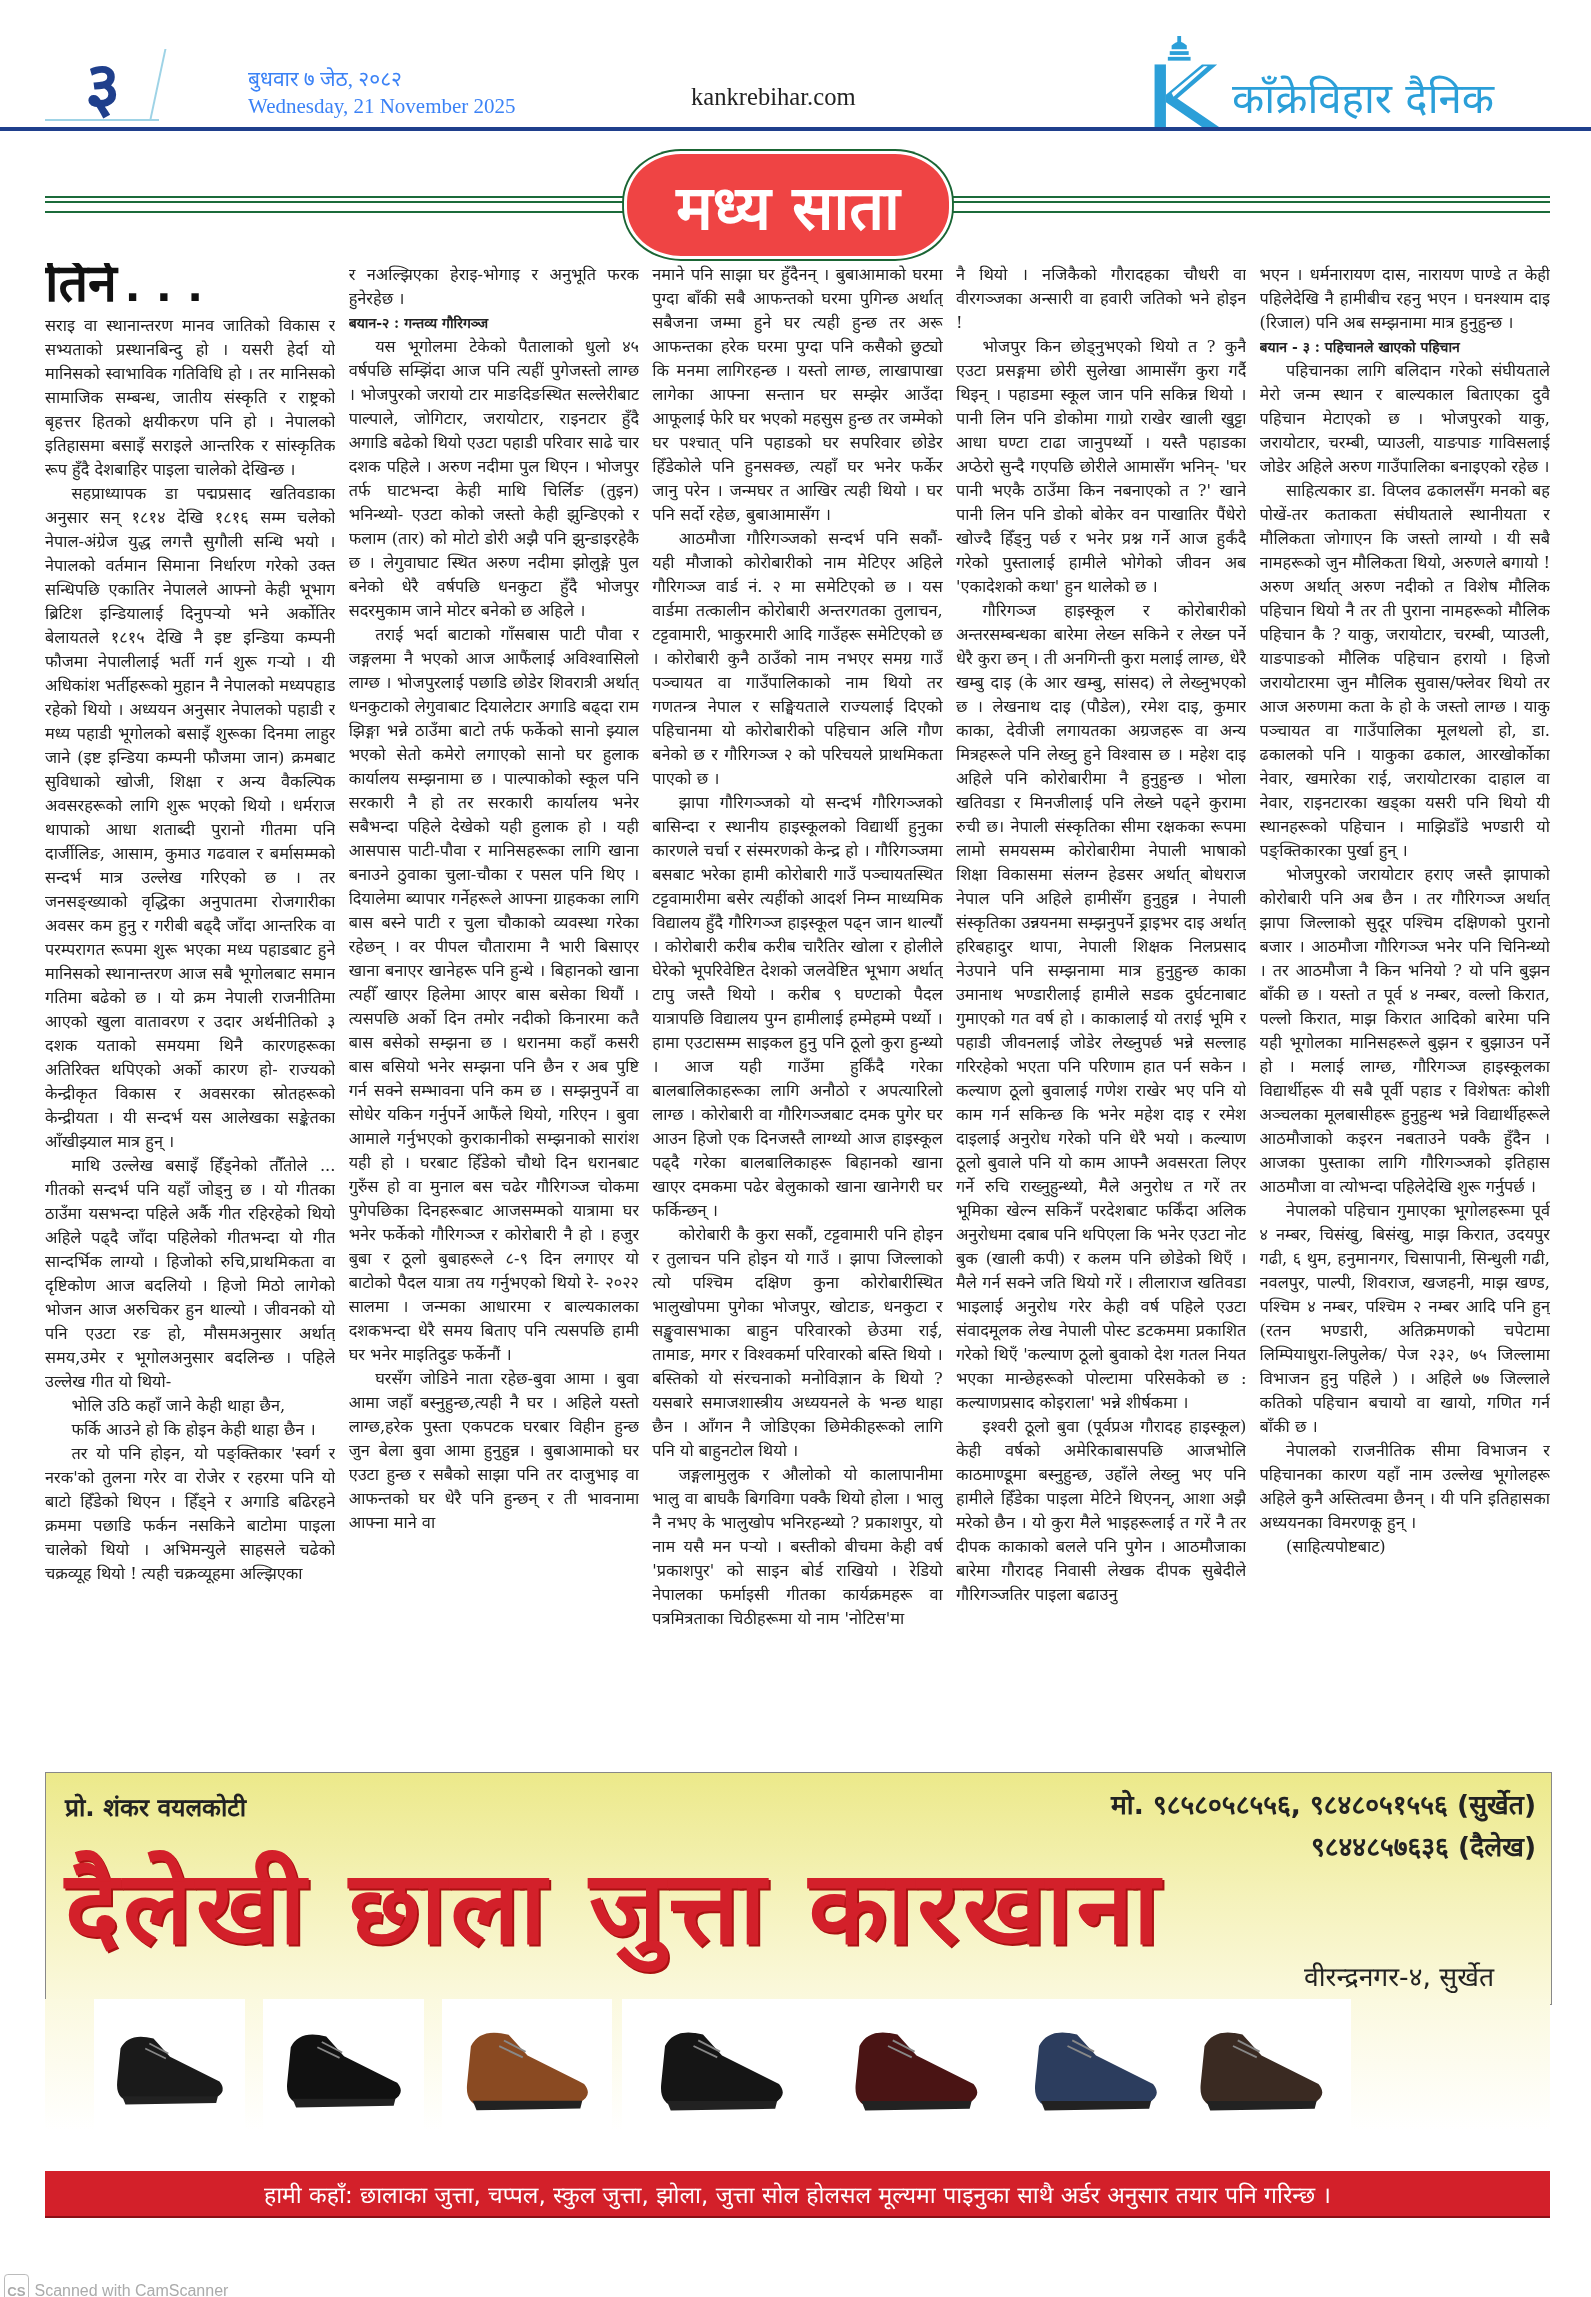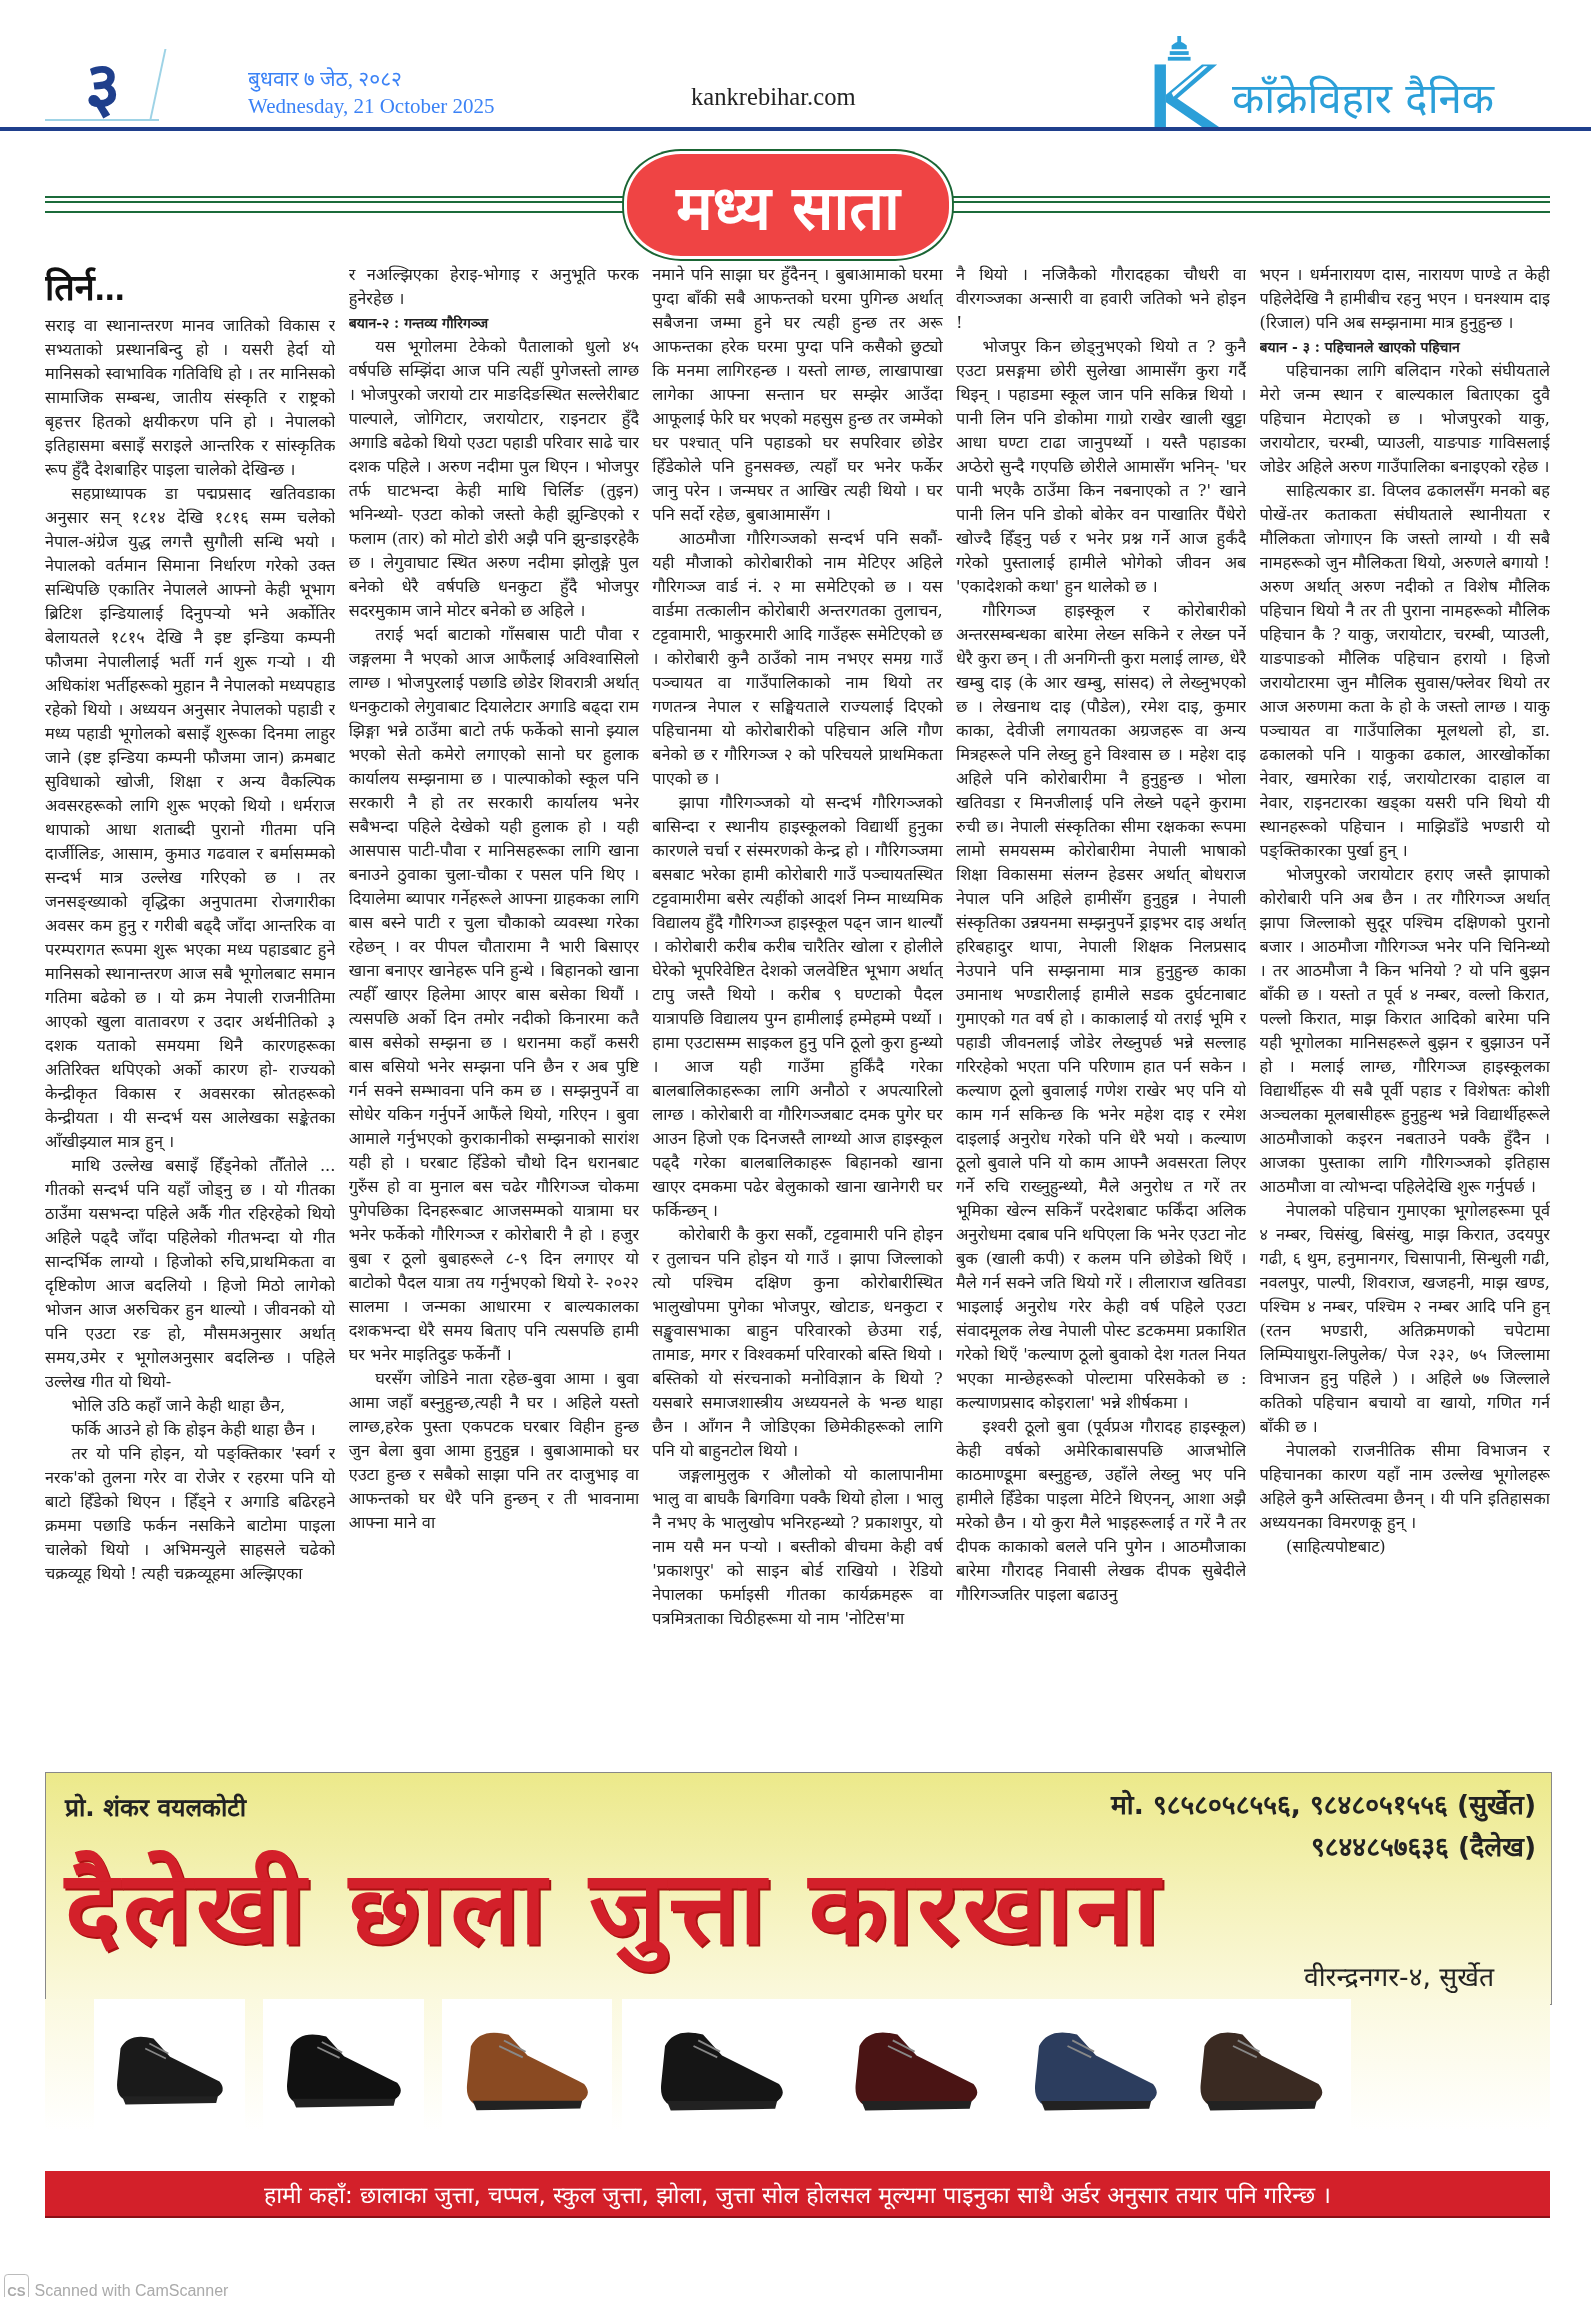--- a/index.html
+++ b/index.html
@@ -17,21 +17,21 @@
   .section-band{position:absolute;left:45px;top:151px;width:1505px;height:104px;}
   .section-band .lines{position:absolute;left:0;top:45px;width:100%;height:13.2px;border-top:2.8px solid #1b6b3a;border-bottom:2.8px solid #1b6b3a;}
   .section-band .lines::after{content:"";position:absolute;left:0;top:2.8px;width:100%;height:1.9px;background:#1b6b3a;}
   .section-pill{position:absolute;left:579px;top:0;width:322px;height:102px;border-radius:57px/51px;background:#ef4444;border:3.8px solid #fff;box-shadow:0 0 0 1.9px #1a6534;display:flex;align-items:center;justify-content:center;}
   .section-pill span{font-size:61px;color:#fff;font-weight:bold;font-family:"DejaVu Sans",sans-serif;}
   .columns{position:absolute;left:45px;top:263px;width:1505px;height:1505px;display:flex;gap:13.2px;}
   .col{flex:1;font-size:16.3px;line-height:24px;text-align:justify;overflow:hidden;}
   .col p{margin:0;text-indent:26.5px;}
   .col p.noind{text-indent:0;}
   .col .subhead{font-weight:bold;font-size:14px;text-indent:0;margin:0;}
-  .col .kicker{font-size:36px;font-weight:bold;line-height:49px;margin:0 0 1.9px 0;font-family:Liberation Sans, sans-serif;color:#111;}
+  .col .kicker{font-size:52px;font-weight:bold;line-height:49px;margin:0 0 1.9px 0;font-family:Liberation Mono, monospace;color:#111;}
   .ad{position:absolute;left:45px;top:1772px;width:1505px;height:231px;border:1.9px solid #888;background:linear-gradient(#ece98a,#f6f3c0 60%,#fbf9df);}
   .ad .prop{position:absolute;left:19px;top:17px;font-size:24.6px;font-weight:bold;font-family:"DejaVu Sans",sans-serif;color:#222;}
   .ad .phone1{position:absolute;right:15px;top:13.2px;font-size:26.5px;font-weight:bold;font-family:"DejaVu Sans",sans-serif;color:#222;text-align:right;}
   .ad .phone2{position:absolute;right:15px;top:55px;font-size:26.5px;font-weight:bold;font-family:"DejaVu Sans",sans-serif;color:#222;text-align:right;}
   .ad .brand{position:absolute;left:19px;top:61px;font-size:102px;font-weight:bold;color:#d3202a;font-family:"DejaVu Sans",sans-serif;letter-spacing:3.8px;white-space:nowrap;text-shadow:1.9px 1.9px 0 #a11;}
   .ad .addr{position:absolute;right:57px;top:185px;font-size:26.5px;font-family:"DejaVu Sans",sans-serif;color:#222;}
   .shoes{position:absolute;left:45px;top:1999px;width:1505px;height:132px;background:linear-gradient(#fbf9df,#fff);}
   .shoe{position:absolute;top:0;height:132px;background:#fff;display:flex;align-items:center;justify-content:center;}
   .shoe svg{display:block;}
   .tagline{position:absolute;left:45px;top:2171px;width:1505px;height:45px;background:#d3202a;border-bottom:2.8px solid #8a1016;display:flex;align-items:center;justify-content:center;}
@@ -42,21 +42,21 @@
 </head>
 <body>
 
 <div class="header">
   <div class="page-num">
     <span class="num">३</span>
     <span class="slant"></span>
   </div>
   <div class="date-block">
     <div>बुधवार ७ जेठ, २०८२</div>
-    <div>Wednesday, 21 October 2025</div>
+    <div>Wednesday, 21 November 2025</div>
   </div>
   <div class="site">kankrebihar.com</div>
   <div class="logo">
     <svg class="mast" viewBox="0 0 80 96" width="76" height="91">
       <rect x="34" y="0" width="4" height="8" fill="#2b9fd8"></rect>
       <path d="M28 10 Q36 2 44 10 L44 14 L28 14 Z" fill="#2b9fd8"></path>
       <rect x="26" y="16" width="20" height="4" fill="#2b9fd8"></rect>
       <rect x="24" y="22" width="24" height="4" fill="#2b9fd8"></rect>
       <polygon points="10,30 22,30 22,96 10,96" fill="#2b9fd8"></polygon>
       <polygon points="22,62 60,30 76,30 34,66 78,96 60,96 22,70" fill="#2b9fd8"></polygon>

